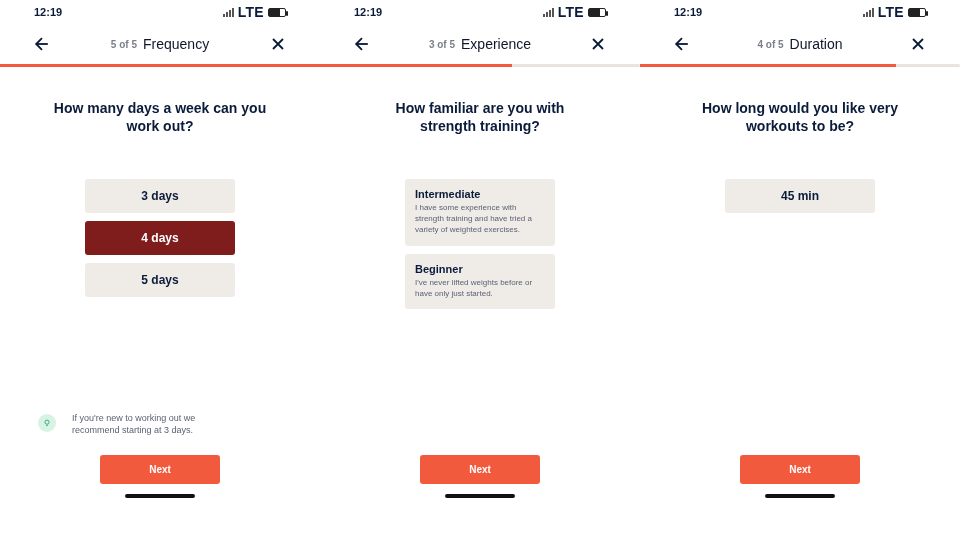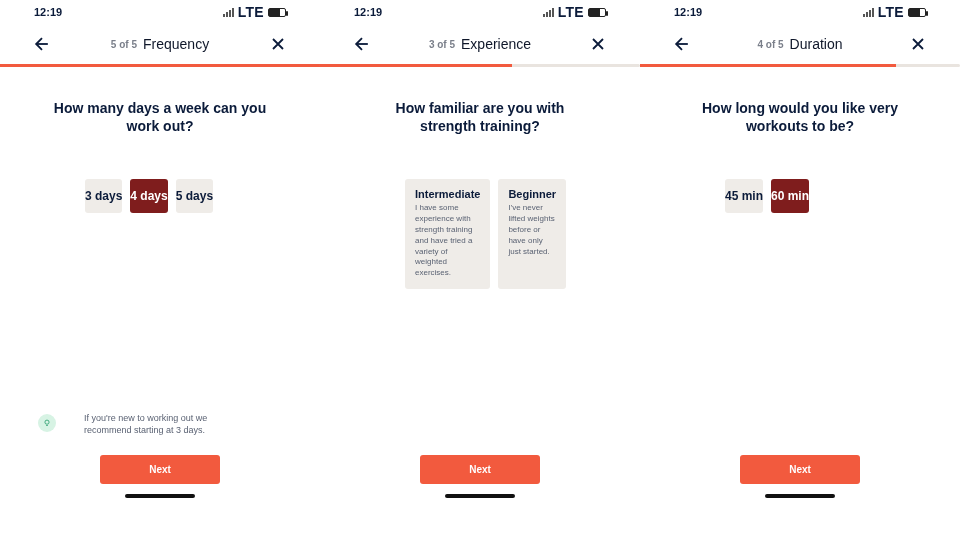--- a/index.html
+++ b/index.html
@@ -17,29 +17,29 @@
   .battery i { display: block; height: 100%; width: 70%; background: #222; }
   .nav { display: flex; align-items: center; justify-content: space-between; padding: 10px 2px 8px; }
   .nav-title-wrap { display: flex; align-items: center; gap: 6px; }
   .step { font-size: 10px; font-weight: 600; color: #7a7f8a; }
   .title { font-size: 14px; font-weight: 400; color: #0f172a; }
   .icon-btn { width: 24px; height: 24px; display: flex; align-items: center; justify-content: center; color: #0b1b3a; cursor: pointer; }
   .icon-btn svg { width: 20px; height: 20px; stroke: currentColor; stroke-width: 2.2; fill: none; }
   .progress { height: 3px; background: #e9e4df; border-radius: 2px; margin: 0 -28px; }
   .progress > div { height: 100%; background: #f25a3e; }
   .question { text-align: center; font-size: 14px; font-weight: 800; line-height: 1.3; margin: 32px 24px 0; }
-  .options { margin: 44px auto 0; width: 150px; display: flex; flex-direction: row; gap: 8px; }
+  .options { margin: 44px auto 0; width: 150px; display: flex; flex-direction: column; gap: 8px; }
   .opt { background: #efece8; border-radius: 3px; text-align: center; font-size: 12px; font-weight: 700; padding: 10px 0; cursor: pointer; }
   .opt.selected { background: #7f1d1d; color: #fff; }
   .options.rich { width: 150px; gap: 8px; }
   .opt.rich { text-align: left; padding: 9px 10px 10px; }
   .opt.rich .opt-title { font-size: 11px; font-weight: 800; }
   .opt.rich .opt-desc { font-size: 8px; line-height: 1.35; font-weight: 500; color: #5a6273; margin-top: 3px; }
   .opt.rich.selected .opt-desc { color: #e5e8f0; }
-  .tip { display: flex; gap: 28px; align-items: flex-start; margin-top: auto; padding: 0 24px 0 10px; }
+  .tip { display: flex; gap: 16px; align-items: flex-start; margin-top: auto; padding: 0 24px 0 10px; }
   .tip-icon { width: 18px; height: 18px; border-radius: 50%; background: #d7f3e4; display: flex; align-items: center; justify-content: center; flex-shrink: 0; margin-top: 2px; }
   .tip-icon svg { width: 10px; height: 10px; stroke: #2a9d6e; stroke-width: 2; fill: none; }
   .tip-text { font-size: 9px; line-height: 1.4; color: #5a6273; max-width: 170px; }
   .next { margin: 18px auto 0; width: 120px; background: #f25a3e; color: #fff; font-size: 10px; font-weight: 600; text-align: center; padding: 9px 16px; border-radius: 3px; cursor: pointer; }
   .home-ind { width: 70px; height: 4px; background: #111; border-radius: 3px; margin: 10px auto 6px; }
   .spacer-mid { flex: 1; }
 </style>
 </head>
 <body>
 
@@ -182,19 +182,18 @@
             <path d="M6 6l12 12M18 6L6 18"></path>
           </svg>
         </div>
       </div>
       <div class="progress">
         <div style="width: 80%;"></div>
       </div>
       <div class="question">How long would you like very workouts to be?</div>
       <div class="options">
         <div class="opt">45 min</div>
-        <div class="opt selected">60 min</div>
       </div>
       <div class="spacer-mid"></div>
       <div class="next">Next</div>
       <div class="home-ind"></div>
     </div>
   </div>
 
 </body></html>

